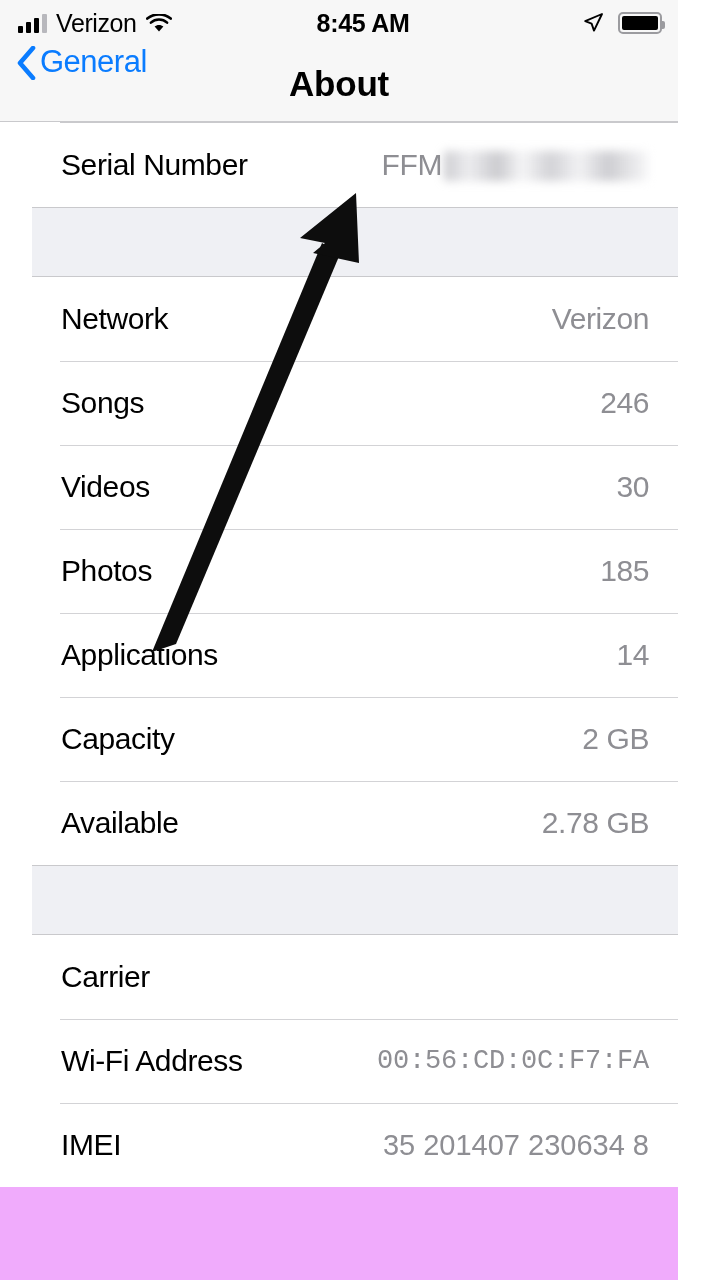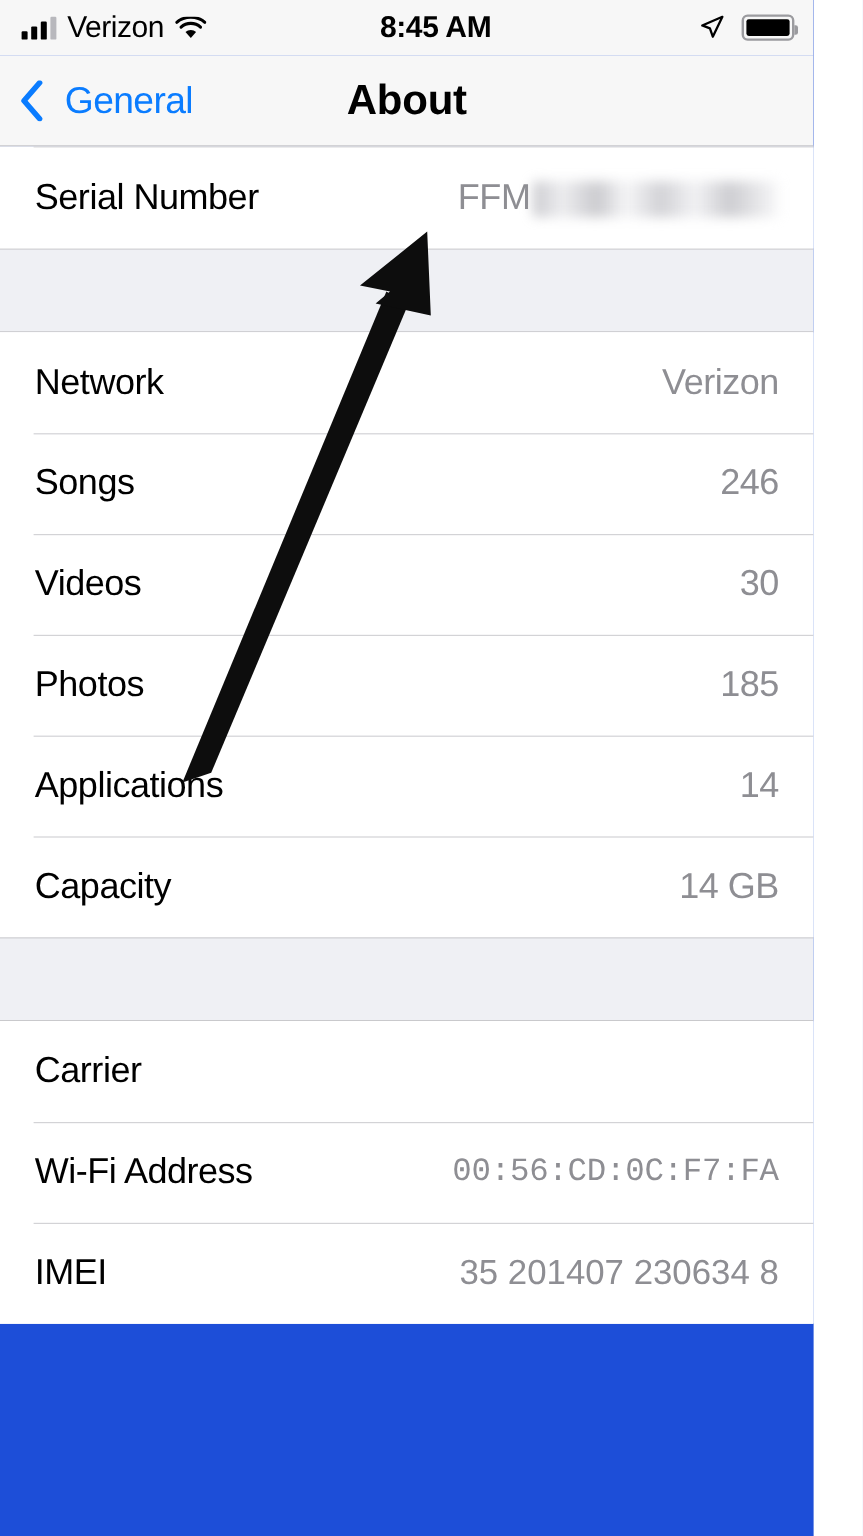--- a/index.html
+++ b/index.html
@@ -11,21 +11,21 @@
     width: 719px;
     height: 1280px;
     overflow: hidden;
     font-family: "Liberation Sans", sans-serif;
     -webkit-font-smoothing: antialiased;
   }
   #screen {
     position: relative;
     width: 678px;
     height: 1280px;
-    background: #1d4ed8;
+    background: #f0abfc;
     overflow: hidden;
   }
 
   
   .statusbar {
     position: relative;
     height: 46px;
     background: #f7f7f7;
     display: flex;
     align-items: center;
@@ -121,22 +121,22 @@
     background: #f7f7f7;
     border-bottom: 1px solid #c9c9cc;
     box-sizing: border-box;
   }
   .back-button {
     position: absolute;
     left: 16px;
     top: 0;
     height: 75px;
     display: flex;
-    align-items: center;
-    gap: 18px;
+    align-items: flex-start;
+    gap: 4px;
     cursor: pointer;
   }
   .chev { width: 20px; height: 34px; display:block; }
   .back-label {
     font-size: 31px;
     color: #0a7cff;
     letter-spacing: -0.5px;
     line-height: 1;
   }
   .nav-title {
@@ -146,21 +146,21 @@
     display: flex;
     align-items: center;
     justify-content: center;
     font-size: 35px;
     font-weight: bold;
     color: #000;
     letter-spacing: -0.2px;
   }
 
   
-  .list { background: #ffffff; }
+  .list { background: #ffffff; padding-left: 32px; }
   .group { background: #ffffff; }
   .group-top-line {
     height: 1px;
     background: #c9c9cc;
     margin-left: 28px;
   }
   .row {
     position: relative;
     height: 84px;
     display: flex;
@@ -323,21 +323,25 @@
       <div class="row">
         <span class="row-label">Photos</span>
         <span class="row-value">185</span>
       </div>
       <div class="row">
         <span class="row-label">Applications</span>
         <span class="row-value">14</span>
       </div>
       <div class="row">
         <span class="row-label">Capacity</span>
-        <span class="row-value">14 GB</span>
+        <span class="row-value">2 GB</span>
+      </div>
+      <div class="row">
+        <span class="row-label">Available</span>
+        <span class="row-value">2.78 GB</span>
       </div>
     </div>
 
     <div class="gap"></div>
 
     <div class="group">
       <div class="row">
         <span class="row-label">Carrier</span>
       </div>
       <div class="row">

